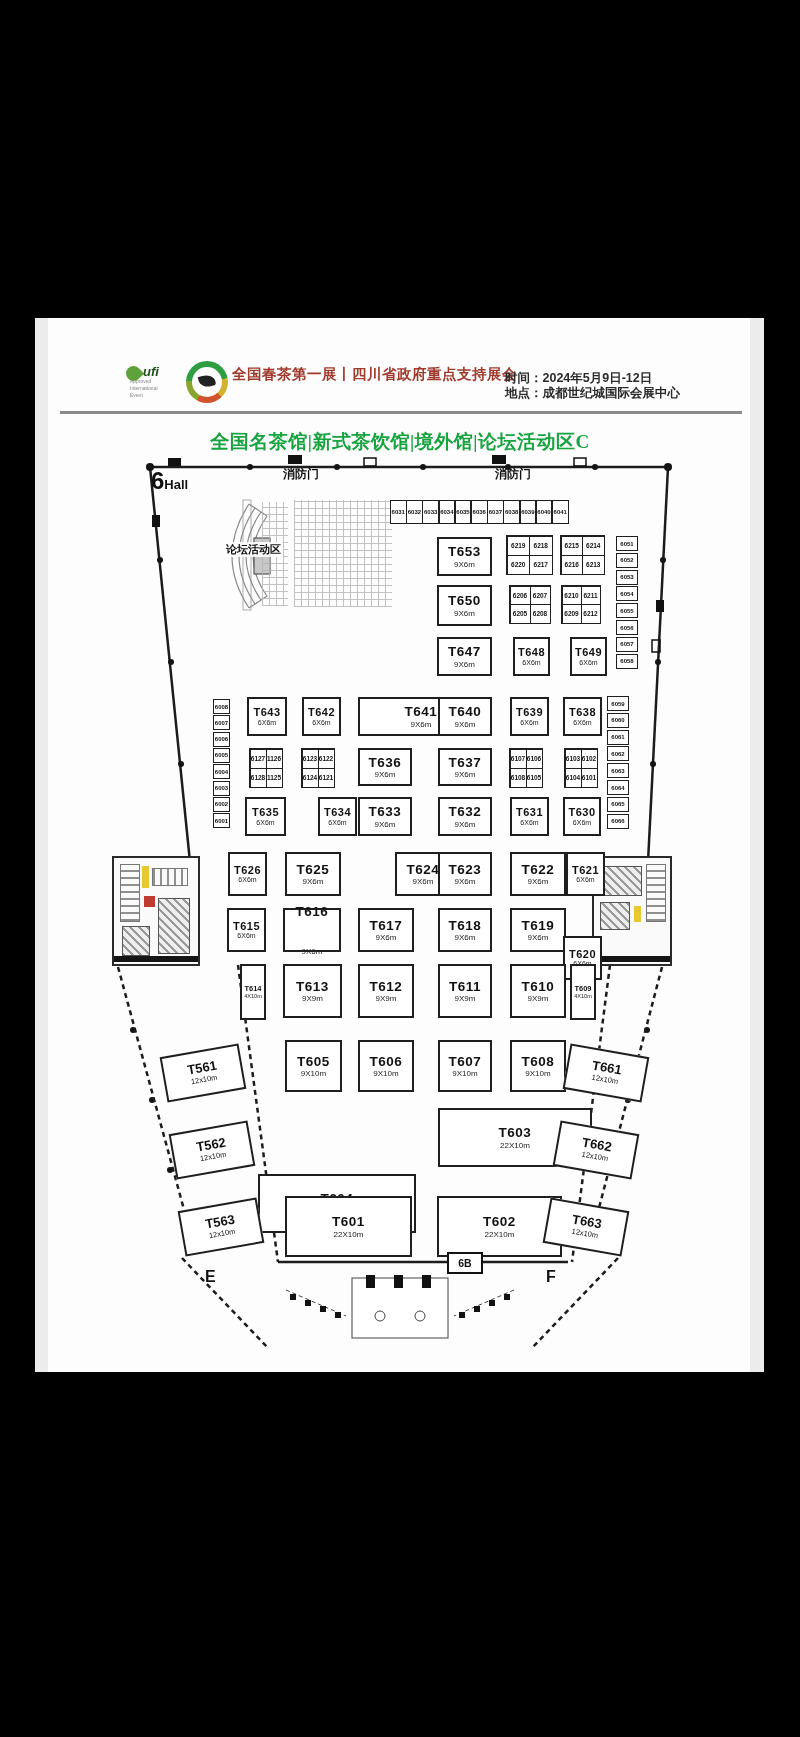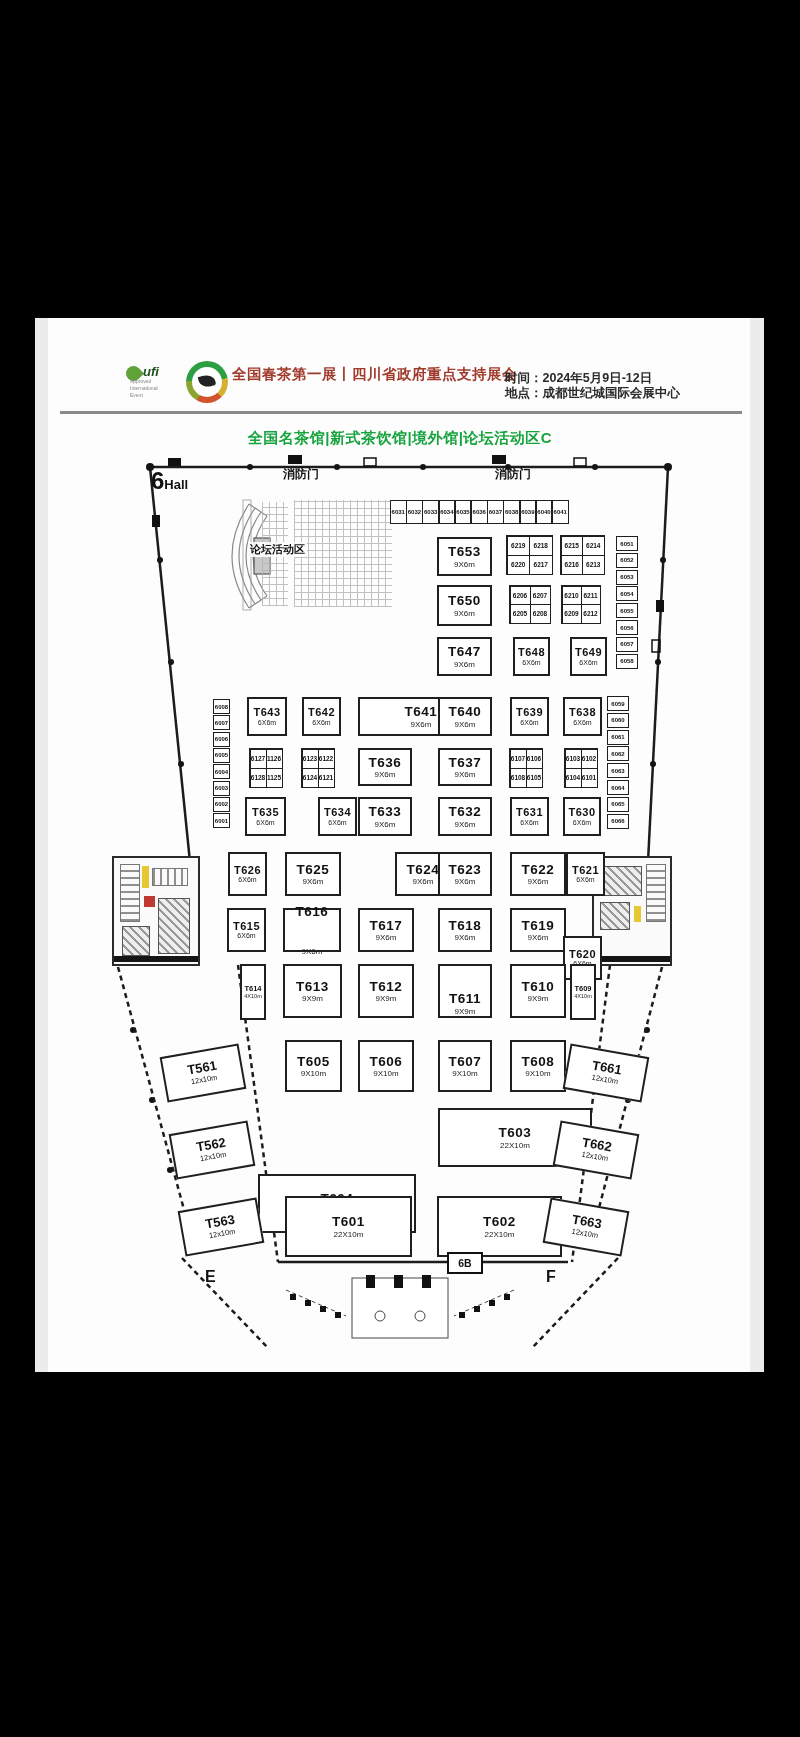--- a/index.html
+++ b/index.html
@@ -16,28 +16,28 @@
   .ufi .t{position:absolute;left:4px;font-size:5px;color:#888;font-weight:normal;}
   .ring{left:186px;top:361px;width:42px;height:42px;border-radius:50%;z-index:5;
         background:conic-gradient(#2e9e43 0 22%,#d4b12e 22% 38%,#d1542e 38% 58%,#8aa52e 58% 76%,#2e9e43 76% 100%);}
   .ring .in{position:absolute;left:6px;top:6px;width:30px;height:30px;border-radius:50%;background:#fff;}
   .ring .pot{position:absolute;left:13px;top:14px;width:16px;height:12px;background:#222;
              border-radius:0 70% 20% 70%;transform:rotate(-15deg);}
   .tagline{left:232px;top:365px;font-size:14.5px;font-weight:bold;color:#a03a2c;letter-spacing:.5px;z-index:5;}
   .title{left:230px;top:381px;font-size:23px;font-weight:bold;color:#101010;letter-spacing:1.5px;z-index:5;}
   .meta{left:505px;top:371px;font-size:12.5px;font-weight:bold;color:#2a2a2a;line-height:15px;z-index:5;white-space:nowrap;}
   .divider{left:60px;top:411px;width:682px;height:3px;background:#8a8a8a;z-index:5;}
-  .zone{left:140px;top:429px;width:520px;text-align:center;font-size:15px;font-weight:bold;
-        color:#17a33e;z-index:5;letter-spacing:.5px;}
+  .zone{left:140px;top:429px;width:520px;text-align:center;font-size:19px;font-weight:bold;
+        color:#17a33e;z-index:5;letter-spacing:.5px;font-family:Liberation Serif, serif;}
   
   .hall6{left:151px;top:467px;z-index:6;color:#111;}
   .hall6 .big{font-size:24px;font-weight:bold;}
   .hall6 .sm{font-size:13px;font-weight:bold;}
   .fire{font-size:12px;font-weight:bold;color:#111;z-index:6;}
-  .forum{left:248px;top:542px;font-size:11px;font-weight:bold;color:#111;z-index:7;
+  .forum{left:224px;top:542px;font-size:11px;font-weight:bold;color:#111;z-index:7;
          background:rgba(255,255,255,.88);padding:0 2px;}
   .exit{font-size:16px;font-weight:bold;color:#111;z-index:7;}
   .b6b{left:447px;top:1252px;width:32px;height:18px;border:2px solid #111;background:#fff;z-index:7;
        display:flex;align-items:center;justify-content:center;font-size:10.5px;font-weight:bold;color:#111;}
   
   .seats{z-index:3;background:
      repeating-linear-gradient(0deg,#b4b4b4 0 1px,transparent 1px 7px),
      repeating-linear-gradient(90deg,#b4b4b4 0 1px,transparent 1px 7px);opacity:.8;}
   
   .fac{z-index:3;border:2.5px solid #2a2a2a;background:#fafafa;}
@@ -340,21 +340,21 @@
         <span class="bsz">4X10m</span>
       </div>
       <div class="booth" style="left: 283px; top: 964px; width: 55px; height: 50px;">
         <span class="bid">T613</span>
         <span class="bsz">9X9m</span>
       </div>
       <div class="booth" style="left: 358px; top: 964px; width: 52px; height: 50px;">
         <span class="bid">T612</span>
         <span class="bsz">9X9m</span>
       </div>
-      <div class="booth" style="left: 438px; top: 964px; width: 50px; height: 50px; justify-content: flex-end;">
+      <div class="booth" style="left: 438px; top: 964px; width: 50px; height: 50px;">
         <span class="bid">T611</span>
         <span class="bsz">9X9m</span>
       </div>
       <div class="booth" style="left: 510px; top: 964px; width: 52px; height: 50px;">
         <span class="bid">T610</span>
         <span class="bsz">9X9m</span>
       </div>
       <div class="booth narrow" style="left: 570px; top: 964px; width: 22px; height: 52px;">
         <span class="bid">T609</span>
         <span class="bsz">4X10m</span>

